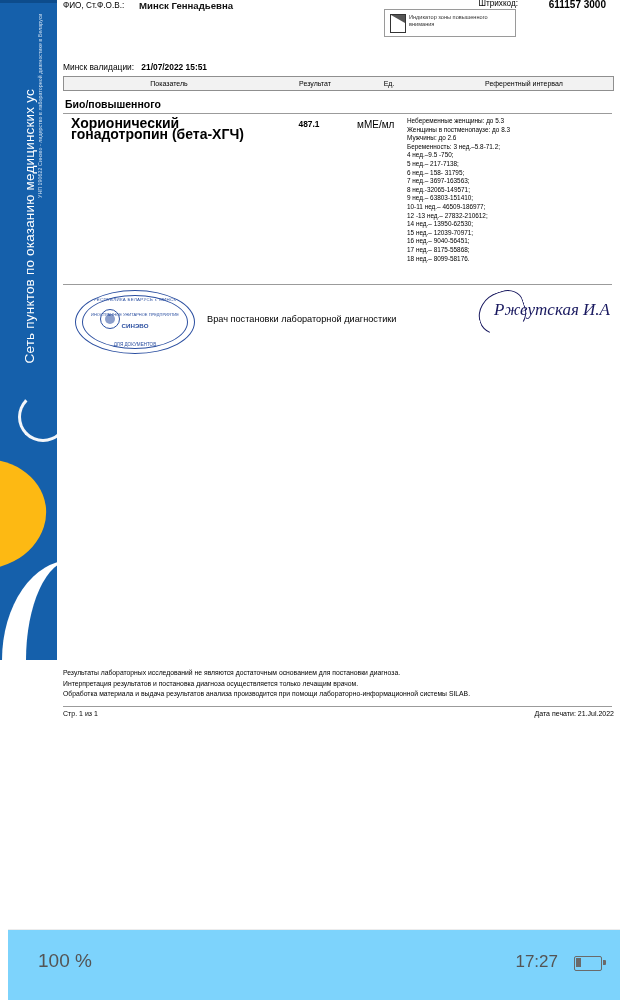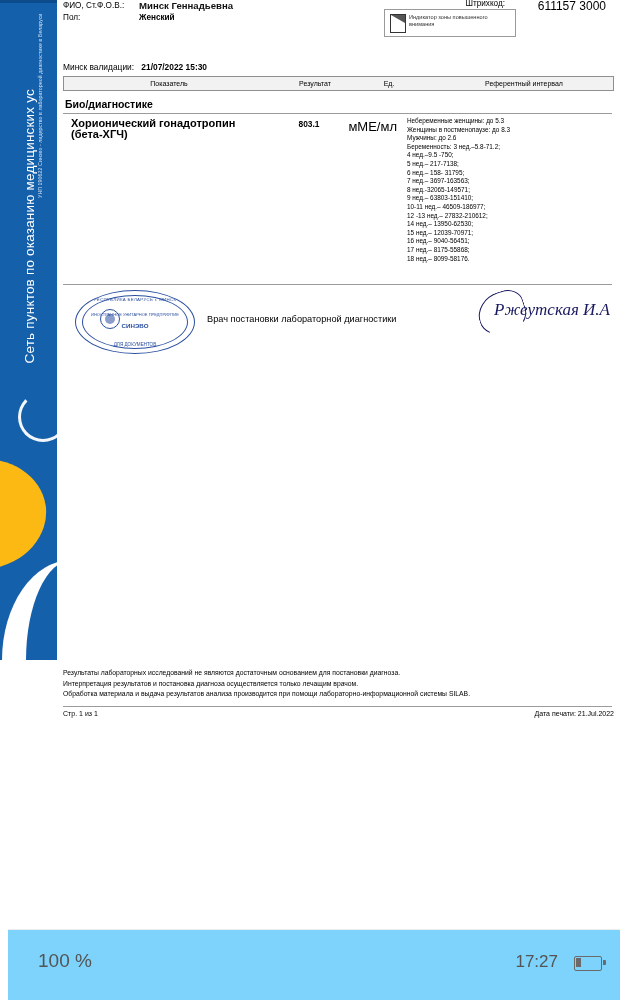--- a/index.html
+++ b/index.html
@@ -128,31 +128,31 @@
 
   .barcode-block {
     position: absolute;
     right: 6px;
     top: 0;
     width: 210px;
     text-align: left;
   }
   .barcode-line {
     position: absolute;
-    right: 109px;
+    right: 96px;
     top: -1px;
     font-size: 8.2px;
     color: #000;
   }
   .barcode-num {
     position: absolute;
     right: 8px;
     top: -1px;
-    font-size: 12px;
-    font-weight: normal;
+    font-size: 10px;
+    font-weight: bold;
     color: #000;
     padding-left: 39px;
   }
   .ind-box {
     position: absolute;
     right: 98px;
     top: 9px;
     width: 130px;
     height: 26px;
     border: 0.8px solid #9a9a9a;
@@ -229,40 +229,40 @@
     width: 549px;
     height: 1px;
     background: #9b9b9b;
   }
 
   .analyte-name {
     position: absolute;
     left: 14px;
     top: 118px;
     width: 180px;
-    font-size: 11px;
+    font-size: 14px;
     font-weight: bold;
     line-height: 11px;
   }
   .analyte-result {
     position: absolute;
     left: 222px;
     top: 119px;
     width: 60px;
     text-align: center;
     font-size: 8.4px;
     font-weight: bold;
   }
   .analyte-unit {
     position: absolute;
-    left: 284px;
+    left: 300px;
     top: 119px;
     width: 56px;
-    text-align: right;
-    font-size: 13px;
+    text-align: left;
+    font-size: 10px;
   }
   .ref-block {
     position: absolute;
     left: 350px;
     top: 117px;
     width: 205px;
     font-size: 6.4px;
     line-height: 8.6px;
     color: #000;
   }
@@ -457,53 +457,49 @@
     <div class="swoosh-d"></div>
   </div>
 
   <div class="doc">
 
     <div class="hdr-grid">
       <div class="hdr-row name-row">
         <div class="hdr-label">ФИО, Ст.Ф.О.В.:</div>
         <div class="name-big">Минск Геннадьевна</div>
       </div>
-      <div class="hdr-row">
-        <div class="hdr-label">Пол:</div>
-        <div class="hdr-value">Женский</div>
-      </div>
     </div>
 
     <div class="barcode-block">
       <div class="barcode-line">Штрихкод:</div>
       <div class="barcode-num">611157 3000</div>
       <div class="ind-box">
         <div class="sq"></div>
         <div class="ind-text">Индикатор зоны повышенного внимания</div>
       </div>
     </div>
 
     <div class="valid-row">
       <span class="lbl">Минск валидации:</span>
-      <span class="val">21/07/2022  15:30</span>
+      <span class="val">21/07/2022  15:51</span>
     </div>
 
     <div class="tbl-head">
       <div class="th th-1">Показатель</div>
       <div class="th th-2">Результат</div>
       <div class="th th-3">Ед.</div>
       <div class="th th-4">Референтный интервал</div>
     </div>
 
-    <div class="section-title">Био/диагностике</div>
+    <div class="section-title">Био/повышенного</div>
     <div class="sep-line" style="top:113px;"></div>
 
     <div>
       <div class="analyte-name">Хорионический гонадотропин (бета-ХГЧ)</div>
-      <div class="analyte-result">803.1</div>
+      <div class="analyte-result">487.1</div>
       <div class="analyte-unit">мМЕ/мл</div>
       <div class="ref-block" style="white-space: pre-line;">Небеременные женщины: до 5.3
 Женщины в постменопаузе: до 8.3
 Мужчины: до 2.6
 Беременность: 3 нед.–5.8-71.2;
 4 нед.–9.5 -750;
 5 нед.– 217-7138;
 6 нед.– 158- 31795;
 7 нед.– 3697-163563;
 8 нед.-32065-149571;

